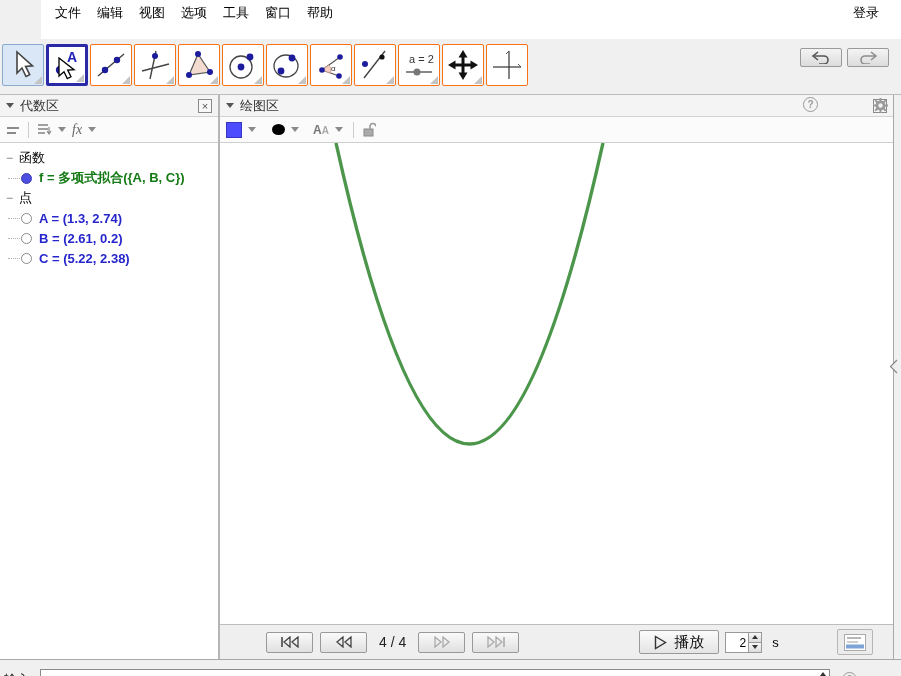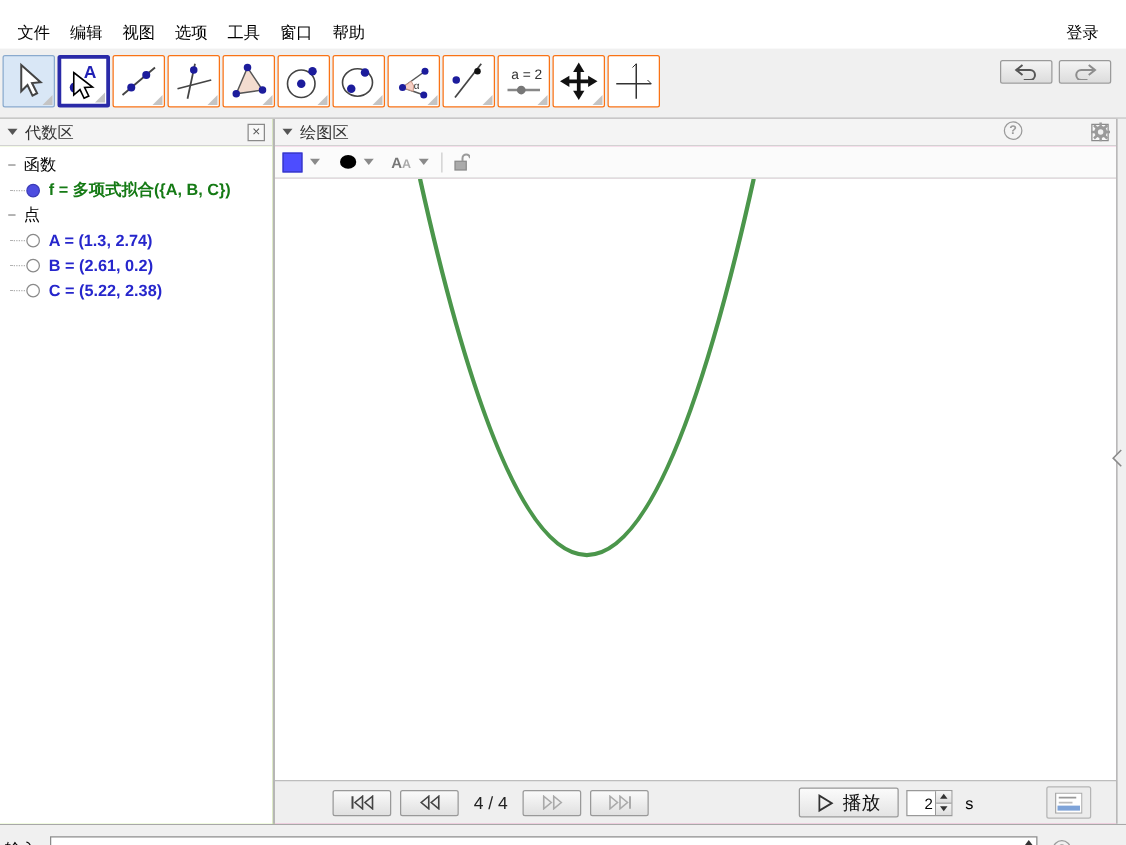--- a/index.html
+++ b/index.html
@@ -2,21 +2,21 @@
 <html><head>
 <meta charset="utf-8">
 <style>
   * { margin:0; padding:0; box-sizing:border-box; }
   html,body { width:901px; height:676px; }
   body {
     font-family:"Liberation Sans","DejaVu Sans",sans-serif;
     font-size:13px; color:#000; background:#f0f0f0; overflow:hidden; position:relative;
   }
   
-  .menubar { height:39px; background:#fff; display:flex; align-items:flex-end; padding:0 6px; }
+  .menubar { height:39px; background:#fff; display:flex; align-items:flex-start; padding:0 6px;margin-left:41px; }
   .menu-item { padding:4px 8px; cursor:default; }
   .menu-spacer { flex:1; }
   .login { padding:4px 10px; margin-right:6px; }
   
   .toolbar { height:56px; background:#f0f0f0; border-bottom:1px solid #bcbcbc; position:relative; }
   .tools { display:flex; gap:2px; padding:5px 0 0 2px; }
   .tool-btn { width:42px; height:42px; background:#fff; border:1px solid #f97316; border-radius:2px;
               position:relative; display:flex; align-items:center; justify-content:center; padding:0; }
   .tool-btn.selected { border:3px solid #2a2aa8; }
   .tool-btn.hovered { background:#d9e7f6; border:1px solid #8aaace; }
@@ -24,21 +24,21 @@
              border-left:8px solid transparent; border-bottom:8px solid #c4c4c4; }
   .undo-redo { position:absolute; top:9px; right:12px; display:flex; gap:5px; }
   .ur-btn { width:42px; height:19px; background:linear-gradient(#f4f4f4,#dcdcdc); border:1px solid #9a9a9a;
             border-radius:2px; display:flex; align-items:center; justify-content:center; }
   .help-gear { position:absolute; top:58px; right:12px; width:86px; display:flex; justify-content:space-between; }
   .circle-q { width:15px; height:15px; border:1.4px solid #9a9a9a; border-radius:50%; color:#9a9a9a;
               font-size:10px; display:flex; align-items:center; justify-content:center; font-weight:bold; }
   
   .main { display:flex; height:564px; }
   .panel-left { width:220px; display:flex; flex-direction:column; border-right:2px solid #b6b6b6; background:#bef264; }
-  .panel-right { flex:1; display:flex; flex-direction:column; background:#ec4899; }
+  .panel-right { flex:1; display:flex; flex-direction:column; background:#b91c1c; }
   .edge-strip { width:8px; background:#f0f0f0; border-left:1px solid #a8a8a8; position:relative; }
   .collapse-handle { position:absolute; left:-5px; top:264px; }
   .panel-header { height:22px; background:#f4f4f4; border-bottom:1px solid #d2d2d2; display:flex;
                   align-items:center; padding:0 6px; color:#333; }
   .hdr-tri { width:0; height:0; border-left:4px solid transparent; border-right:4px solid transparent;
              border-top:5px solid #555; margin-right:6px; }
   .hdr-title { flex:1; }
   .close-x { width:14px; height:14px; border:1px solid #8a8a8a; background:#f8f8f8; color:#555;
              font-size:11px; line-height:12px; text-align:center; }
   .stylebar { height:26px; background:#fbfbfb; border-bottom:1px solid #cfcfcf; display:flex;
@@ -258,20 +258,36 @@
 </div>
 
 <div class="main">
 
   <div class="panel-left">
     <div class="panel-header">
       <span class="hdr-tri"></span>
       <span class="hdr-title">代数区</span>
       <span class="close-x">×</span>
     </div>
+    <div class="stylebar">
+      <svg width="14" height="12" viewBox="0 0 14 12">
+        <line x1="1" y1="4" x2="13" y2="4" stroke="#8a8a8a" stroke-width="2"></line>
+        <line x1="1" y1="9" x2="10" y2="9" stroke="#8a8a8a" stroke-width="2"></line>
+      </svg>
+      <span class="sb-sep"></span>
+      <svg width="15" height="13" viewBox="0 0 15 13">
+        <line x1="1" y1="2" x2="11" y2="2" stroke="#8a8a8a" stroke-width="1.6"></line>
+        <line x1="1" y1="6" x2="11" y2="6" stroke="#8a8a8a" stroke-width="1.6"></line>
+        <line x1="1" y1="10" x2="8" y2="10" stroke="#8a8a8a" stroke-width="1.6"></line>
+        <path d="M12 4 V10 M10 8 L12 11 L14 8" fill="none" stroke="#8a8a8a" stroke-width="1.2"></path>
+      </svg>
+      <span class="dd-arrow"></span>
+      <span style="font-style:italic; color:#666; font-family:'Liberation Serif','DejaVu Serif',serif; font-size:14px;">fx</span>
+      <span class="dd-arrow"></span>
+    </div>
     <div class="alg-tree">
       <div class="tree-row">
         <span class="collapse-minus">−</span>
         <span class="group-label">函数</span>
       </div>
       <div class="tree-row">
         <span class="twig"></span>
         <span class="marble on"></span>
         <span class="fn-text">f = 多项式拟合({A, B, C})</span>
       </div>

